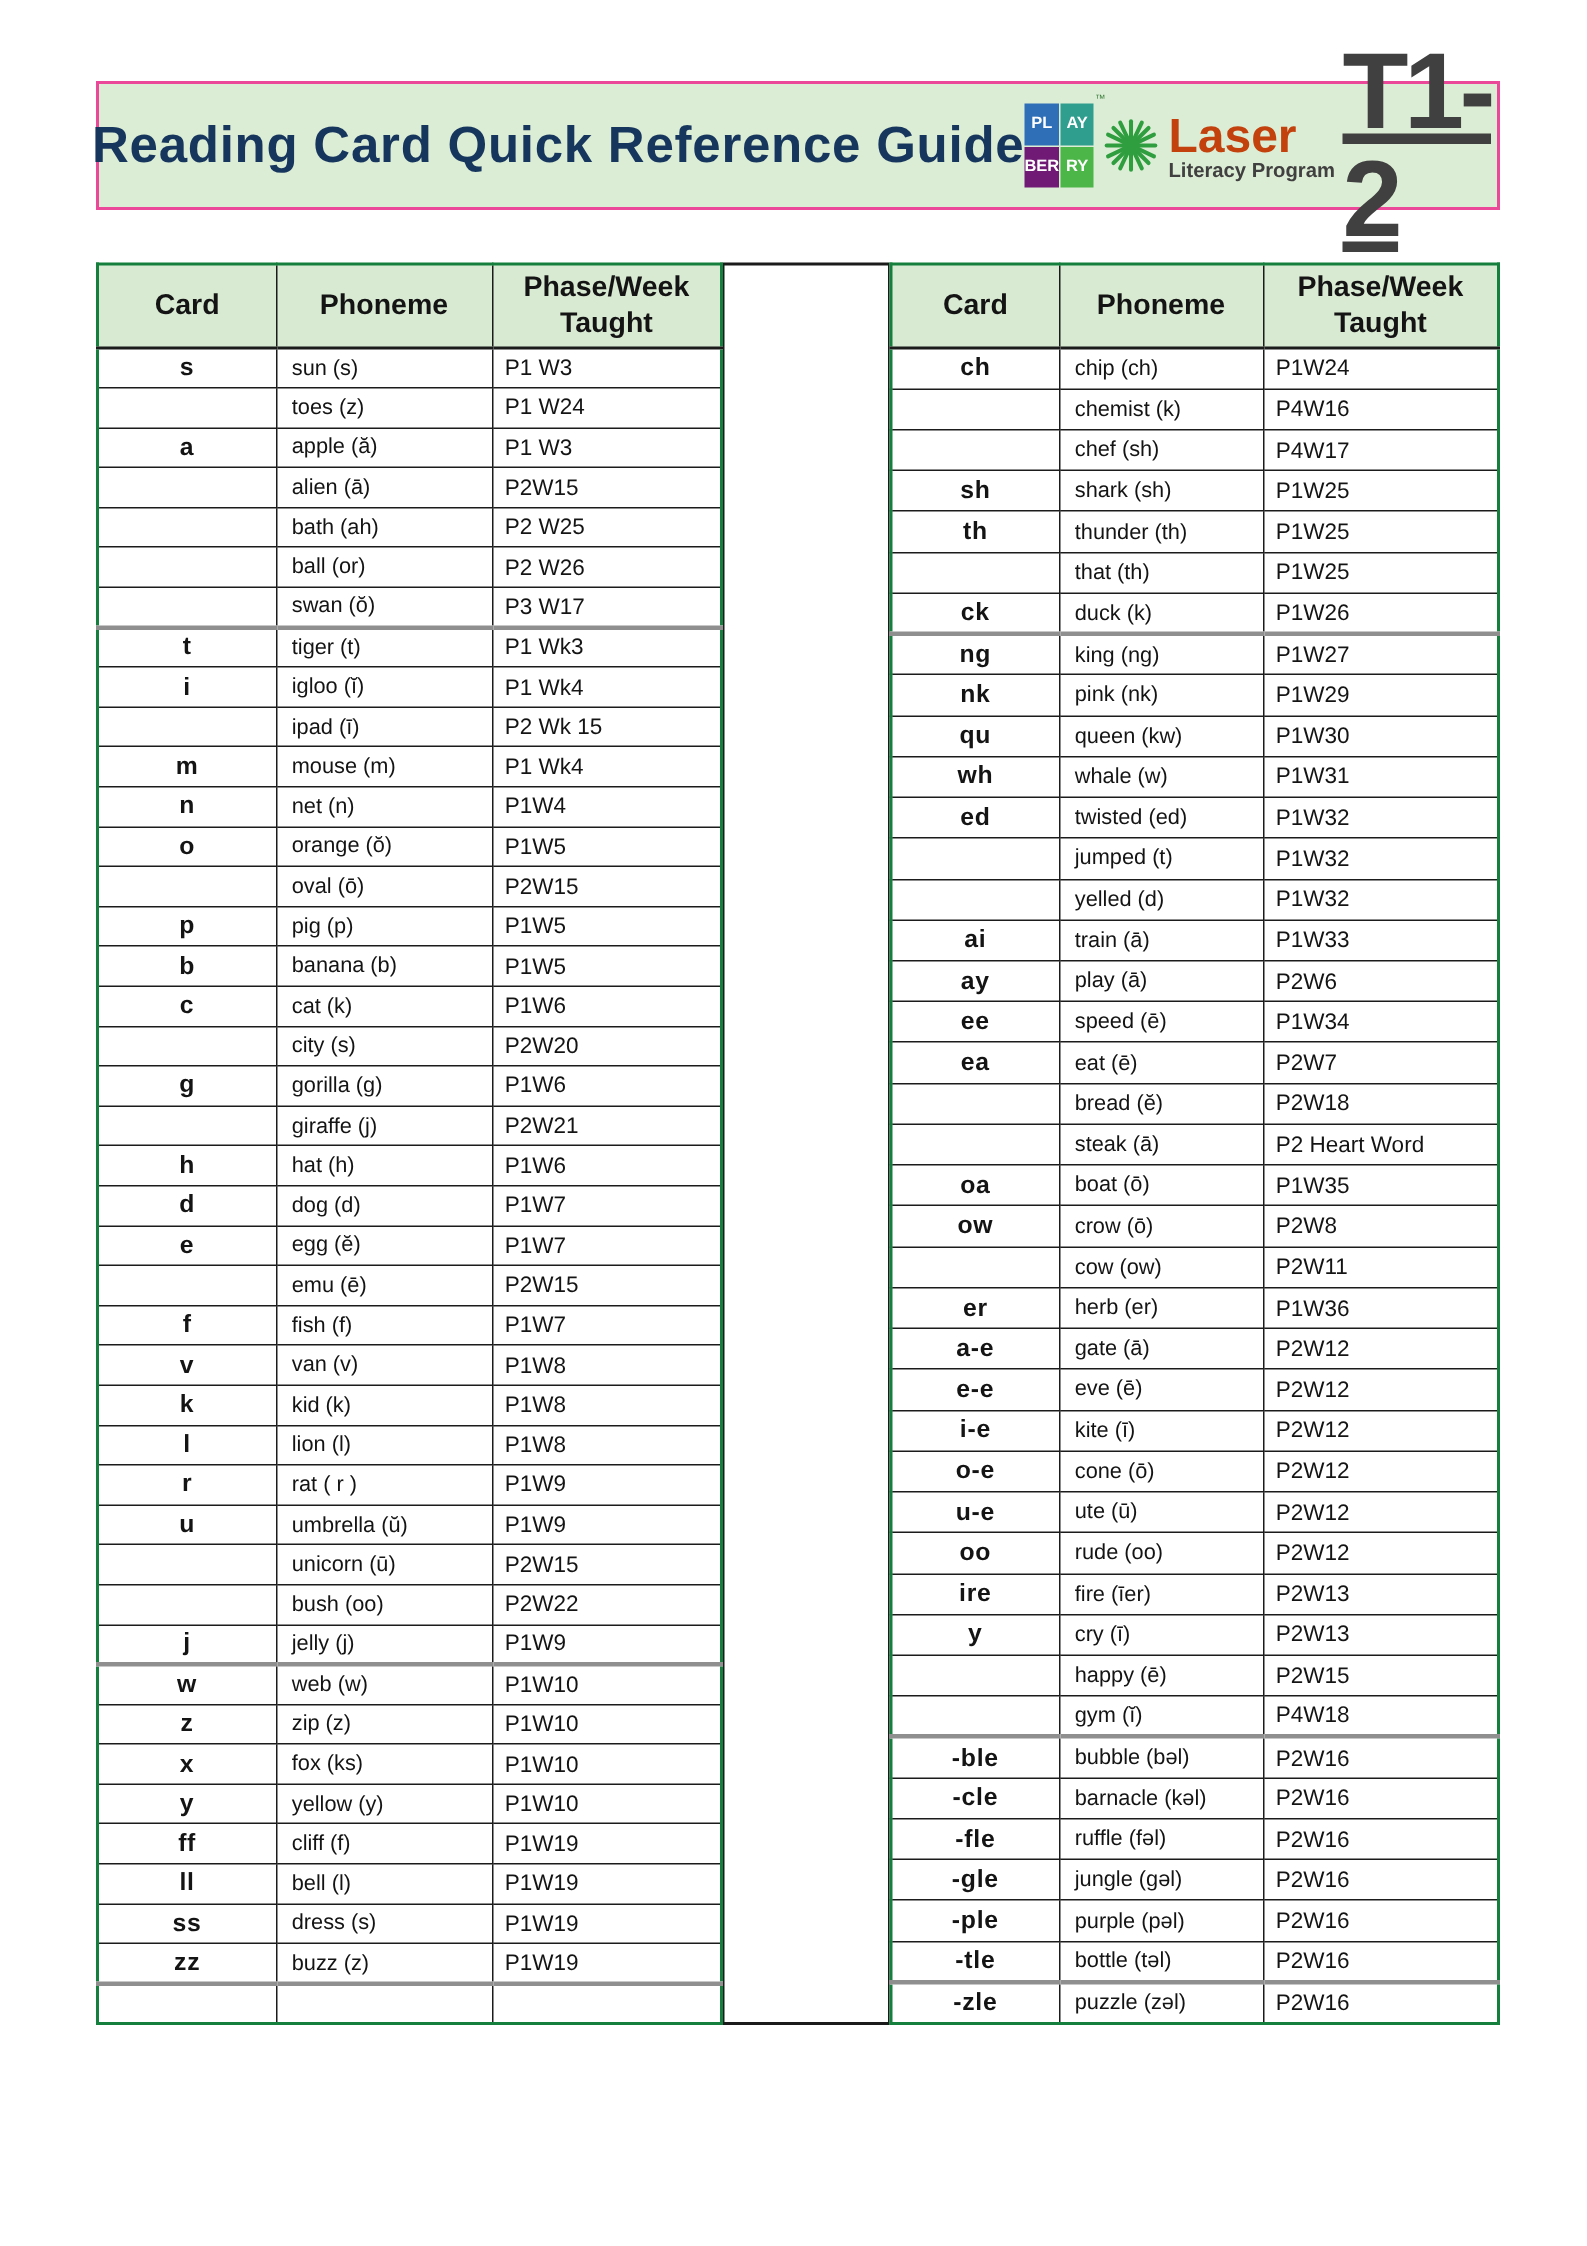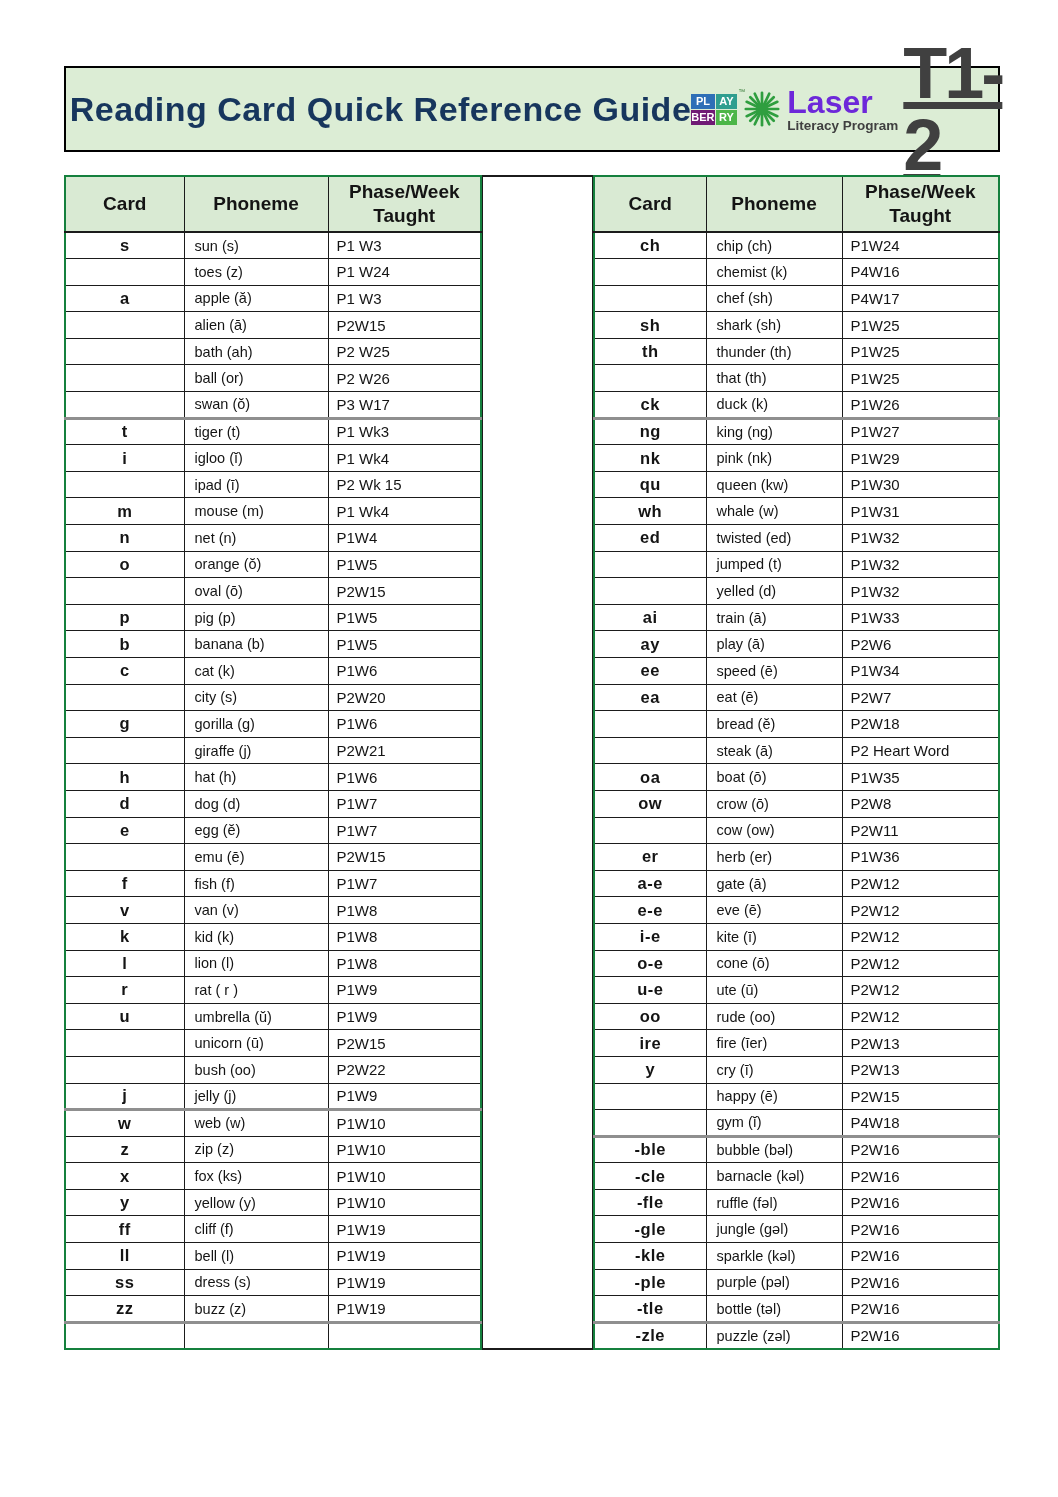--- a/index.html
+++ b/index.html
@@ -1,33 +1,33 @@
 <!DOCTYPE html>
 <html><head>
 <meta charset="utf-8">
 <style>
   html,body{margin:0;padding:0;}
   body{background:#ffffff;font-family:"Liberation Sans",sans-serif;}
   .page{position:relative;width:1058px;height:1497px;background:#ffffff;overflow:hidden;}
 
   
-  .banner{position:absolute;left:64px;top:66px;width:936px;height:86px;
-    background:#dcedd5;border:2px solid #000000;box-sizing:border-box;
-    display:flex;align-items:center;justify-content:center;padding:0 2px 0 12px;}
+  .banner{position:absolute;left:64px;top:54px;width:936px;height:86px;
+    background:#dcedd5;border:2px solid #ec4899;box-sizing:border-box;
+    display:flex;align-items:center;justify-content:flex-end;padding:0 2px 0 12px;}
   .title{color:#17365d;font-size:34px;font-weight:bold;letter-spacing:0.5px;white-space:nowrap;}
   .logo-cluster{display:flex;align-items:center;gap:5px;padding-right:2px;}
-  .puzzle{position:relative;width:46px;height:31px;display:grid;
+  .puzzle{position:relative;width:46px;height:56px;display:grid;
     grid-template-columns:1fr 1fr;grid-template-rows:1fr 1fr;gap:1px;flex:0 0 auto;}
   .puzzle .tile{display:flex;align-items:center;justify-content:center;
     color:#ffffff;font-size:11px;font-weight:bold;line-height:1;}
   .puzzle .tm{position:absolute;top:-6px;right:-8px;font-size:7px;color:#3b7d3b;}
   .burst{flex:0 0 auto;margin-left:2px;}
   .brand-stack{display:flex;flex-direction:column;line-height:1;margin-left:-40px;padding-left:42px;}
   .brand-row{display:flex;align-items:baseline;}
-  .brand{font-size:32px;font-weight:bold;color:#6d28d9;letter-spacing:0;}
+  .brand{font-size:32px;font-weight:bold;color:#c2410c;letter-spacing:0;}
   .subtitle{font-size:13.5px;font-weight:bold;color:#404040;margin-top:1px;white-space:nowrap;}
   .tag{font-size:72px;font-weight:800;color:#404040;letter-spacing:-3px;line-height:1;text-decoration:underline;}
 
   
   .tables-row{position:absolute;left:64px;top:175px;display:flex;align-items:stretch;}
   table.ref-table{border-collapse:collapse;table-layout:fixed;border:2px solid #15803d;}
   table.ref-table th{background:#d9ead3;border:1.5px solid #1b1b1b;border-bottom:2px solid #1b1b1b;
     font-size:19px;font-weight:bold;color:#141414;height:54px;padding:0 4px;line-height:1.25;}
   table.ref-table td{border:1px solid #1b1b1b;height:26.6px;padding:0 6px;
     font-size:14.5px;color:#141414;white-space:nowrap;overflow:hidden;box-sizing:border-box;}
@@ -511,25 +511,20 @@
             <td class="card">-fle</td>
             <td class="phoneme">ruffle (fəl)</td>
             <td class="phase">P2W16</td>
           </tr>
           <tr>
             <td class="card">-gle</td>
             <td class="phoneme">jungle (gəl)</td>
             <td class="phase">P2W16</td>
           </tr>
           <tr>
-            <td class="card">-kle</td>
-            <td class="phoneme">sparkle (kəl)</td>
-            <td class="phase">P2W16</td>
-          </tr>
-          <tr>
             <td class="card">-ple</td>
             <td class="phoneme">purple (pəl)</td>
             <td class="phase">P2W16</td>
           </tr>
           <tr>
             <td class="card">-tle</td>
             <td class="phoneme">bottle (təl)</td>
             <td class="phase">P2W16</td>
           </tr>
           <tr class="thick-top">

